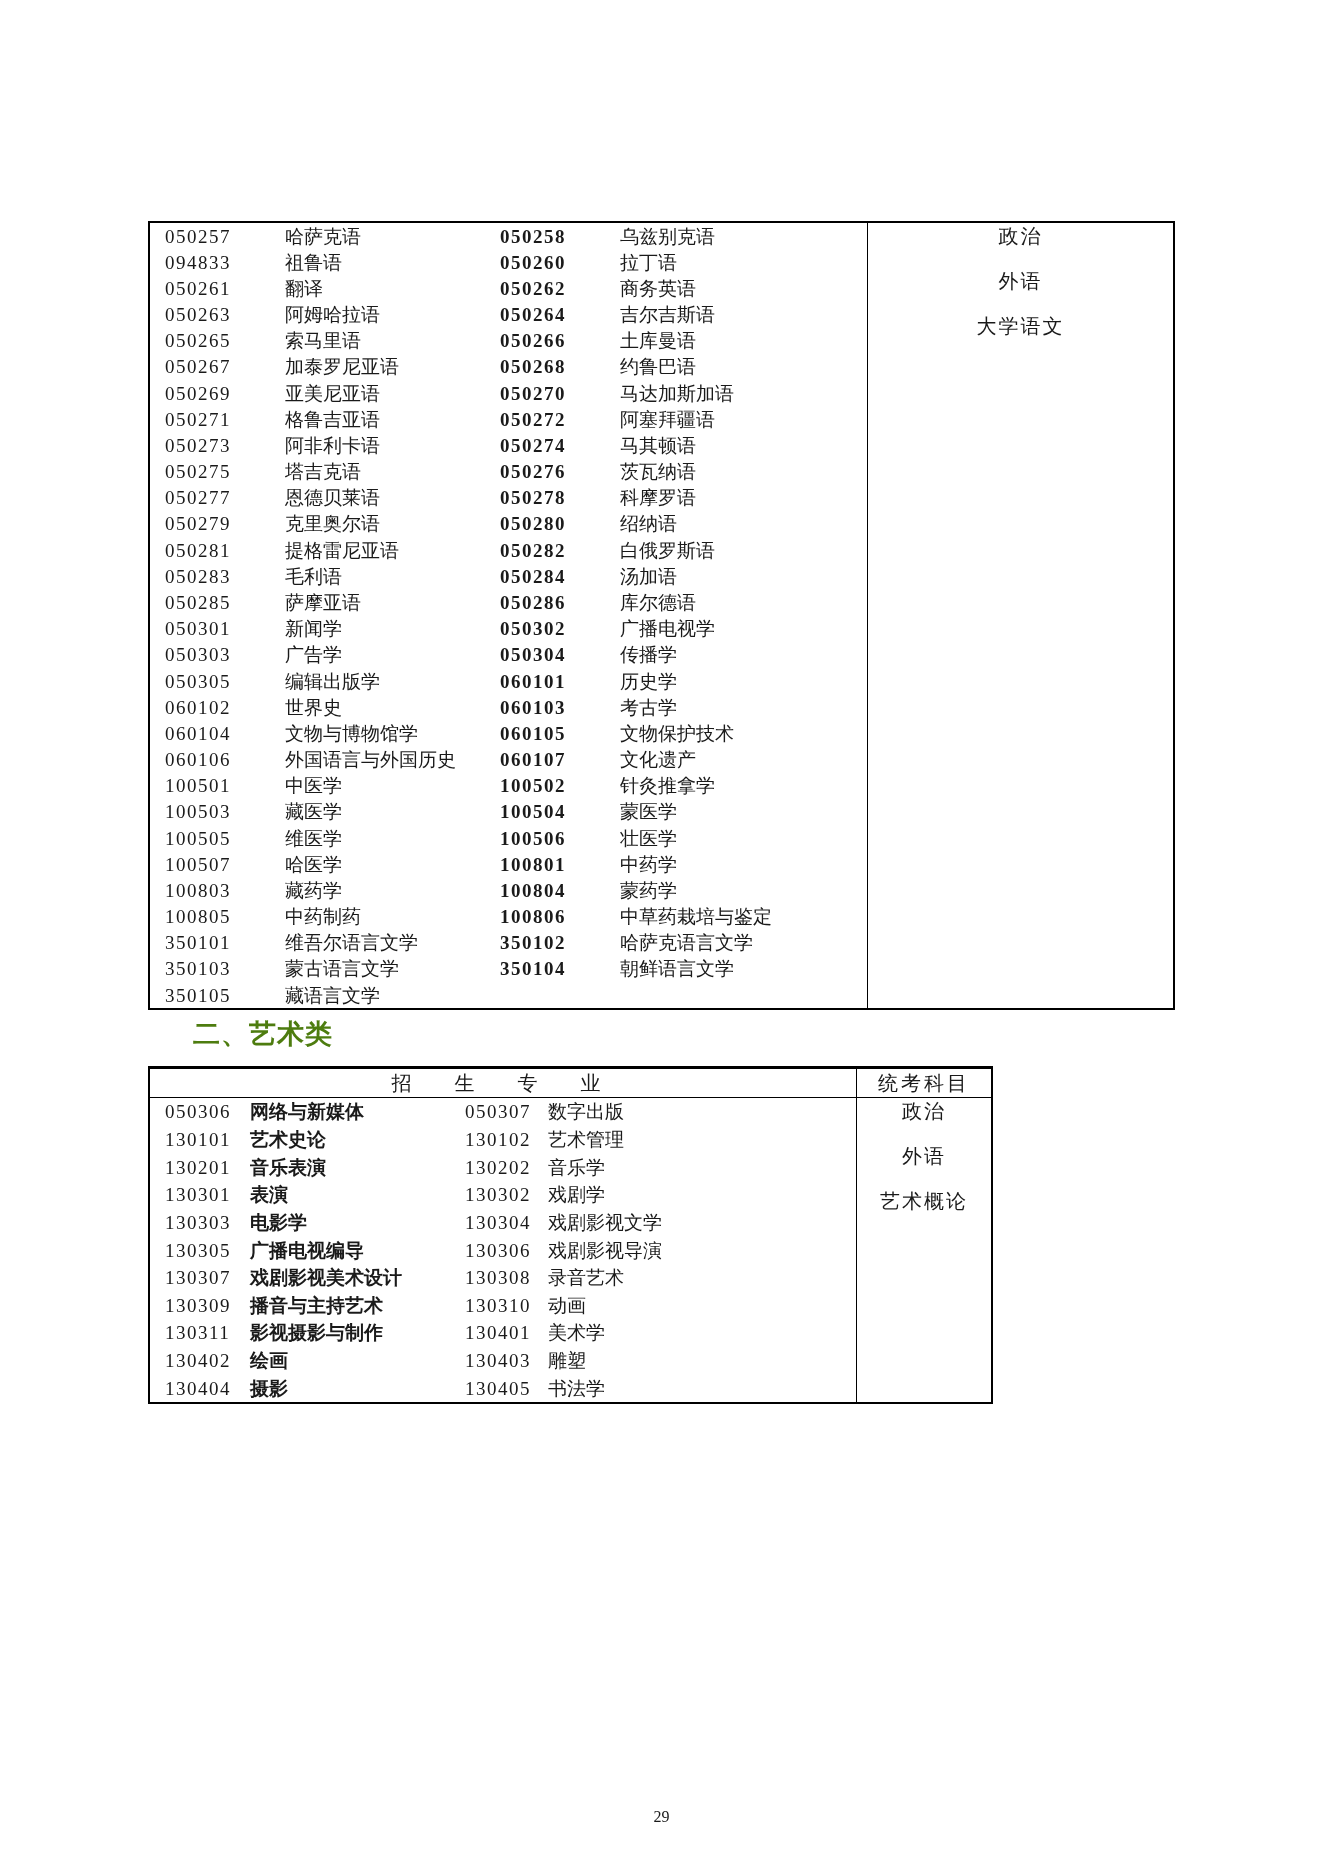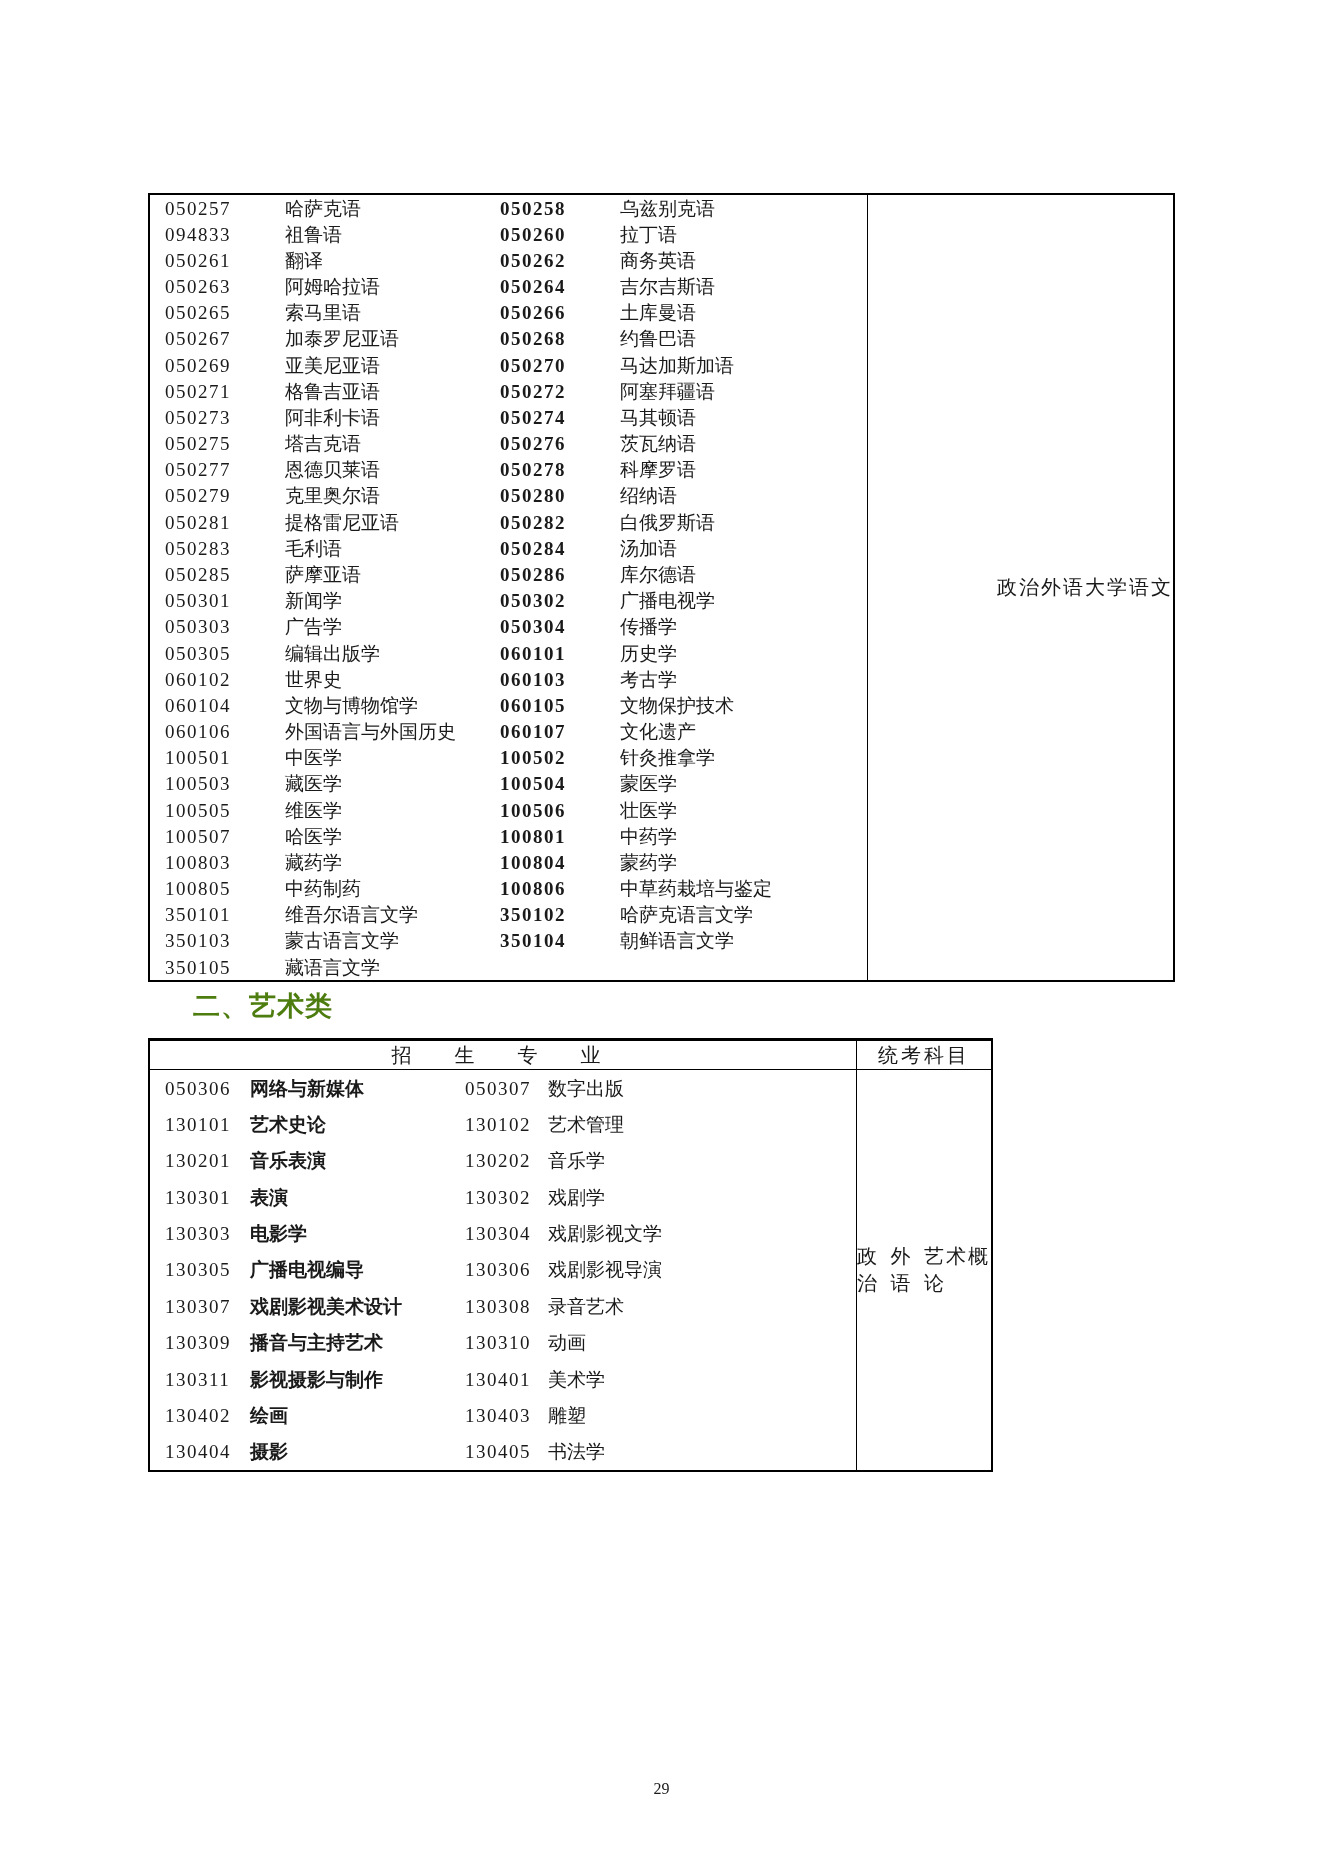--- a/index.html
+++ b/index.html
@@ -3,21 +3,21 @@
 <meta charset="utf-8">
 <style>
   html, body { margin: 0; padding: 0; }
   body {
     width: 1323px; height: 1871px;
     background: #ffffff;
     position: relative;
     font-family: "Liberation Serif", "DejaVu Serif", serif;
     color: #1a1a1a;
   }
-  .page { position: absolute; inset: 0; }
+  .page { position: absolute; inset: 0; margin-top: 28px; }
 
   
   .table1 {
     position: absolute;
     left: 148px; top: 193px;
     width: 1027px; height: 789px;
     border: 2px solid #000;
     box-sizing: border-box;
     display: flex;
   }
@@ -33,41 +33,41 @@
     white-space: nowrap; overflow: hidden;
   }
   .t1-majors .c1 { margin-left: 15px; width: 120px; letter-spacing: 1.5px; }
   .t1-majors .n1 { width: 215px; }
   .t1-majors .c2 { width: 120px; letter-spacing: 1.5px; font-weight: bold; }
   .t1-majors .n2 { flex: 1; }
 
   .subjects-col {
     flex: 1;
     border-left: 1.5px solid #000;
-    display: flex; flex-direction: row;
-    justify-content: flex-end; align-items: center;
-    row-gap: 43px;
+    display: flex; flex-direction: column;
+    justify-content: flex-start; align-items: center;
+    row-gap: 18px;
     font-size: 20px; letter-spacing: 2px;
   }
 
   
   .section-heading {
     position: absolute;
     left: 193px; top: 988px;
     margin: 0;
     font-family: "Liberation Sans", "DejaVu Sans", sans-serif;
     font-size: 27px; font-weight: bold; color: #4d7c0f;
     letter-spacing: 1px;
   }
 
   
   .table2 {
     position: absolute;
     left: 148px; top: 1038px;
-    width: 845px; height: 434px;
+    width: 845px; height: 338px;
     border: 2px solid #000;
     border-top: 3px solid #000;
     box-sizing: border-box;
     display: flex; flex-direction: column;
   }
   .t2-header {
     height: 29px;
     border-bottom: 1.5px solid #000;
     display: flex;
     box-sizing: border-box;

